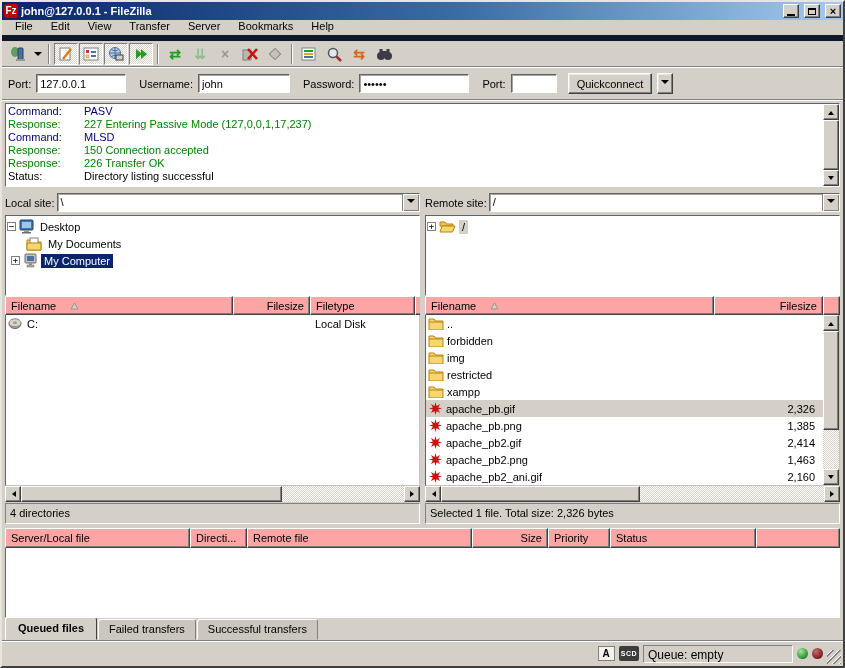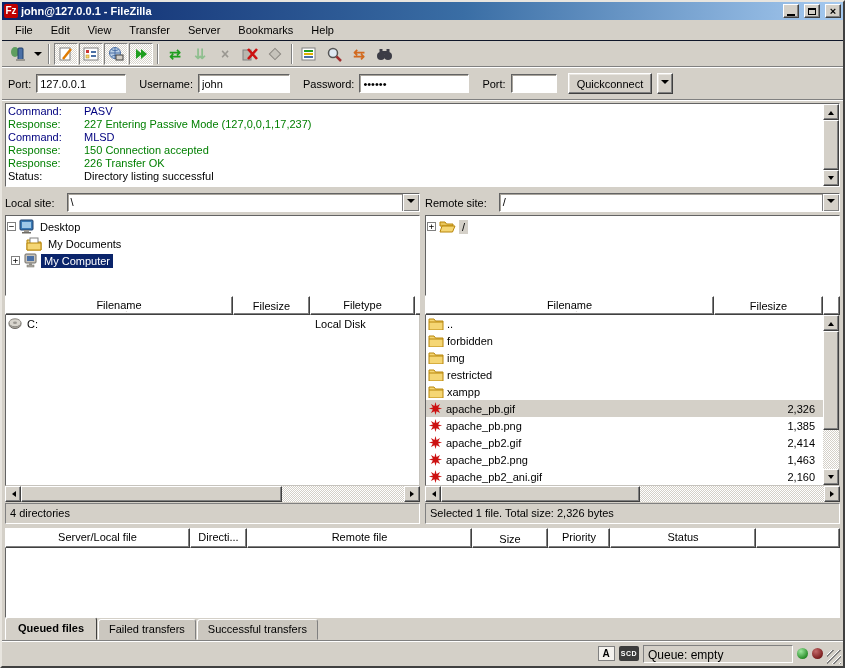--- a/index.html
+++ b/index.html
@@ -34,21 +34,21 @@
     width:16px; height:14px; background:#d4d0c8;
     border:1px solid; border-color:#fff #404040 #404040 #fff;
     box-shadow:inset -1px -1px 0 #808080;
     display:flex; align-items:center; justify-content:center;
     margin-left:2px; position:relative;
   }
   .glyph-min { width:8px; height:2px; background:#000; margin-top:7px; }
   .glyph-max { width:8px; height:7px; border:1px solid #000; border-top-width:2px; }
   .glyph-close { font-size:11px; font-weight:bold; line-height:10px; }
   
-  .menubar { height:21px; flex:0 0 21px; display:flex; align-items:center; padding-left:4px; border-bottom:1px solid #0f172a;}
+  .menubar { height:21px; flex:0 0 21px; display:flex; align-items:flex-end; padding-left:4px; border-bottom:6px solid #0f172a;}
   .menu-item { padding:3px 9px; cursor:default; }
   
   .toolbar { height:27px; flex:0 0 27px; display:flex; align-items:center; padding:1px 4px; gap:1px;
              border-bottom:1px solid #fff; box-shadow:0 -1px 0 #808080 inset; }
   .tool-btn { width:24px; height:22px; display:flex; align-items:center; justify-content:center; border:1px solid transparent; }
   .tool-btn.pressed {
     border-color:#808080 #fff #fff #808080;
     background-image:linear-gradient(45deg,#fff 25%,transparent 25%,transparent 75%,#fff 75%),linear-gradient(45deg,#fff 25%,transparent 25%,transparent 75%,#fff 75%);
     background-size:2px 2px; background-position:0 0,1px 1px; background-color:#d8d4cc;
   }
@@ -96,39 +96,39 @@
     border:1px solid; border-color:#fff #404040 #404040 #fff; box-shadow:inset -1px -1px 0 #808080;
     display:flex; align-items:center; justify-content:center; }
   .sb-thumb { background:#d4d0c8; border:1px solid; border-color:#fff #404040 #404040 #fff; box-shadow:inset -1px -1px 0 #808080; }
   .arr-up { width:0;height:0;border:3px solid transparent;border-bottom:4px solid #000;margin-top:-2px;}
   .arr-down{ width:0;height:0;border:3px solid transparent;border-top:4px solid #000;margin-bottom:-2px;}
   .arr-left{ width:0;height:0;border:3px solid transparent;border-right:4px solid #000;margin-left:-2px;}
   .arr-right{width:0;height:0;border:3px solid transparent;border-left:4px solid #000;margin-right:-2px;}
   
   .panes { flex:0 0 332px; display:flex; padding:0 3px; gap:5px; margin-top:2px; }
   .pane { flex:1 1 0; display:flex; flex-direction:column; min-width:0; }
-  .site-row { height:21px; flex:0 0 21px; display:flex; align-items:center; gap:12px; margin-bottom:2px; }
+  .site-row { height:21px; flex:0 0 21px; display:flex; align-items:center; gap:2px; margin-bottom:2px; }
   .combo { flex:1; display:flex; height:19px;
     border:1px solid; border-color:#636363 #fff #fff #636363; box-shadow:inset 1px 1px 0 #a8a49c; background:#fff; }
   .combo-text { flex:1; padding:2px 3px; white-space:nowrap; overflow:hidden; }
   .combo-btn { width:17px; background:#d4d0c8; border-left:1px solid #808080;
     display:flex; align-items:center; justify-content:center;
     box-shadow:inset 1px 1px 0 #fff, inset -1px -1px 0 #808080; }
   .tree-box { flex:0 0 81px; background:#fff; overflow:hidden; padding:2px 1px;
     border:1px solid; border-color:#636363 #fff #fff #636363; }
   .tree-row { height:17px; display:flex; align-items:center; gap:3px; white-space:nowrap; }
   .indent { width:16px; flex:0 0 16px; }
   .expander { width:9px; height:9px; flex:0 0 9px; border:1px solid #808080; background:#fff;
     font-size:9px; line-height:7px; text-align:center; color:#000; font-family:"DejaVu Sans Mono",monospace; }
   .tree-label { padding:1px 3px; }
   .tree-label.selected { background:#0a246a; color:#fff; }
   .tree-label.hilite { background:#d4d0c8; }
   .list-header { height:19px; flex:0 0 19px; display:flex; background:#d4d0c8; overflow:hidden; }
   .hcell { border:1px solid; border-color:#fff #404040 #404040 #fff; box-shadow:inset -1px -1px 0 #808080;
-    background:#ffffff; padding:2px 5px; display:flex; align-items:center; white-space:nowrap; overflow:hidden;flex-direction:column; }
+    background:#fca5a5; padding:2px 5px; display:flex; align-items:center; white-space:nowrap; overflow:hidden; }
   .hcell.right { justify-content:flex-end; }
   .list-body { flex:1; background:#fff; display:flex; overflow:hidden;
     border:1px solid; border-color:#636363 #c6c3bd #c6c3bd #636363; border-top:none; }
   .rows { flex:1; min-width:0; }
   .frow { height:17px; display:flex; align-items:center; white-space:nowrap; }
   .frow.selected { background:#d4d0c8; }
   .fname { flex:1; min-width:0; display:flex; align-items:center; gap:3px; padding-left:2px; overflow:hidden; }
   .fsize { width:106px; flex:0 0 106px; text-align:right; padding-right:8px; }
   .fsize-local { width:77px; flex:0 0 77px; text-align:right; padding-right:5px; }
   .ftype { width:105px; flex:0 0 105px; padding-left:4px; }

